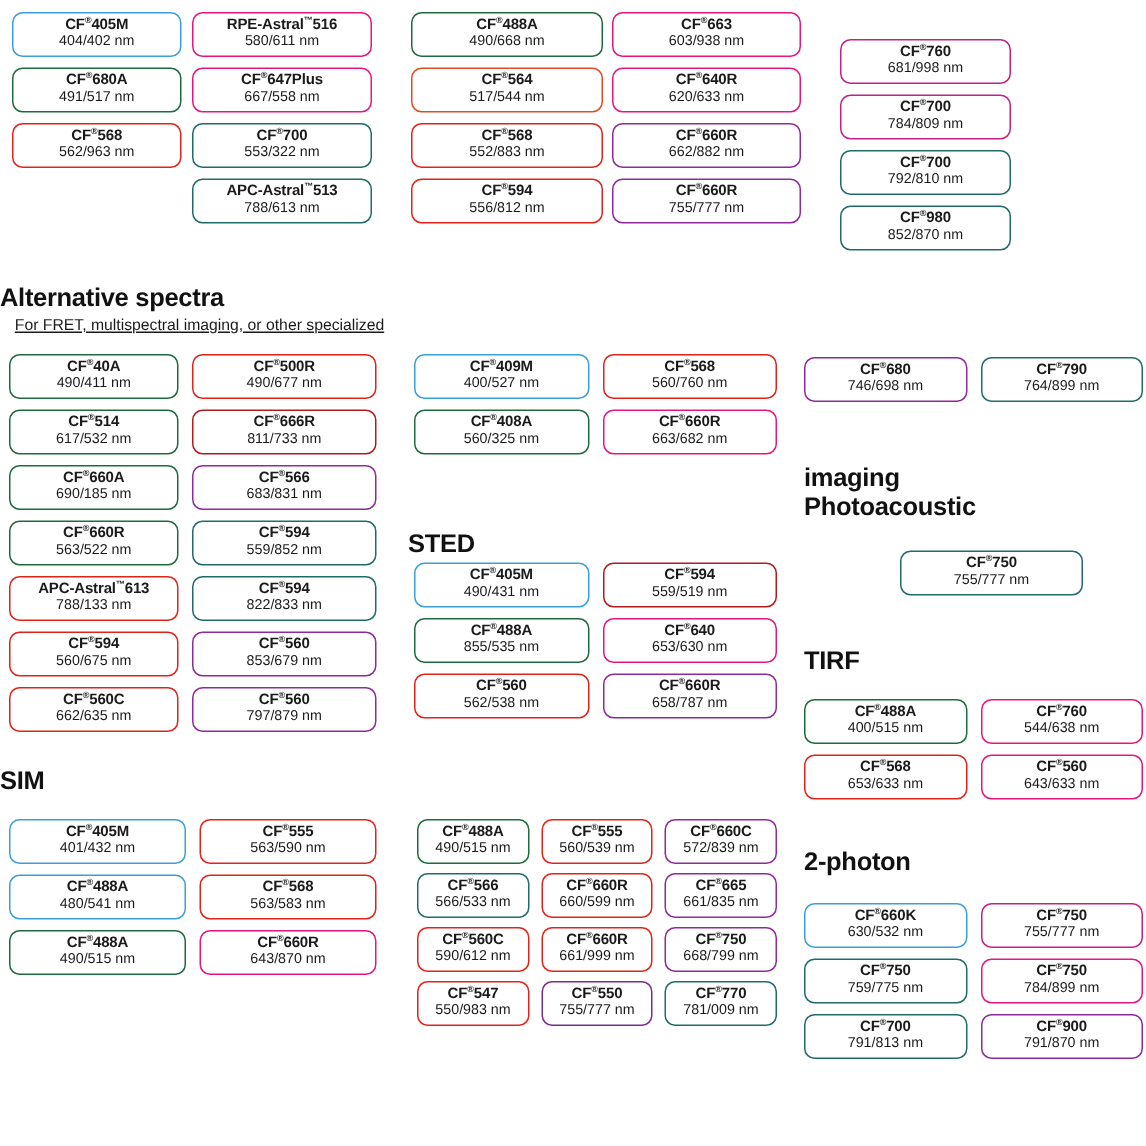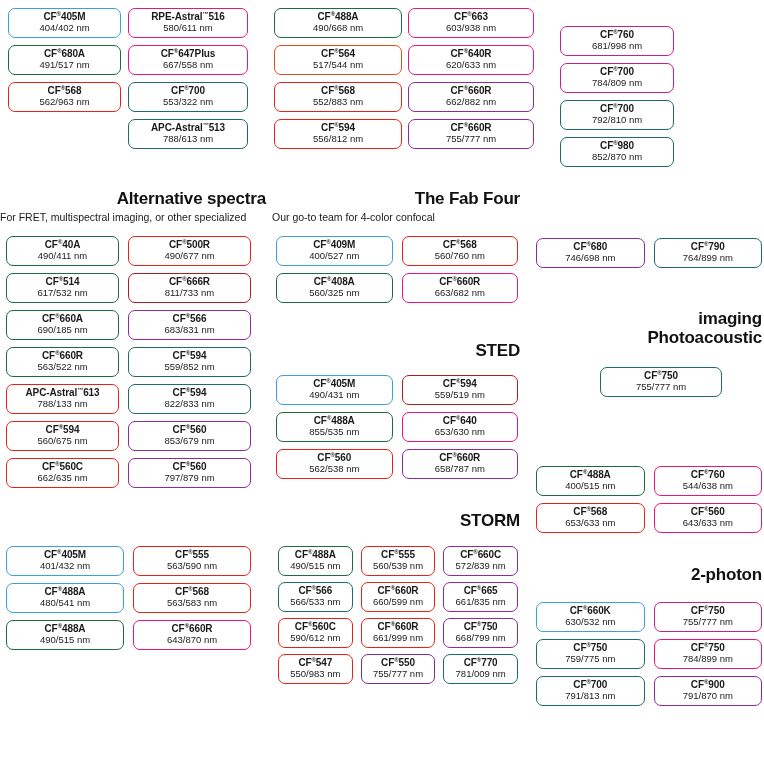--- a/index.html
+++ b/index.html
@@ -52,32 +52,34 @@
   .c-red    {border-color:#e2231a;}
   .c-darkred{border-color:#b01c1c;}
   .c-orange {border-color:#e04e20;}
   .c-pink   {border-color:#e5177f;}
   .c-magenta{border-color:#c2208c;}
   .c-purple {border-color:#8e2a9c;}
   .c-violet {border-color:#7b2d8e;}
 
   
   .sec-title{
-    text-align:right;
+    text-align:left;
     font-size:17px;
     font-weight:bold;
     color:#111;
     letter-spacing:-0.2px;
     line-height:1.1;
   }
   .sec-sub{
+    text-align:center;
     font-size:10.5px;
     font-weight:400;
     color:#1a1a1a;
     margin-top:2px;
+    text-decoration:underline;
   }
 
   
   .blk{position:absolute;}
 
   
   .grid2{display:grid;grid-template-columns:1fr 1fr;column-gap:9px;row-gap:7px;}
   .grid3{display:grid;grid-template-columns:1fr 1fr 1fr;column-gap:8px;row-gap:6px;}
   .col1{display:grid;grid-template-columns:1fr;row-gap:7px;}
 
@@ -251,24 +253,20 @@
           <div class="nm-name">CF<sup>®</sup>560</div>
           <div class="nm-val">853/679 nm</div>
         </div>
         <div class="pill h-std c-purple">
           <div class="nm-name">CF<sup>®</sup>560</div>
           <div class="nm-val">797/879 nm</div>
         </div>
       </div>
   </div>
 
-  <div class="blk" style="left:272px;top:190px;width:248px;">
-    <div class="sec-title">The Fab Four</div>
-    <div class="sec-sub">Our go-to team for 4-color confocal</div>
-  </div>
   <div class="blk" style="left:276px;top:236px;width:242px;">
     <div class="grid2">
         <div class="pill h-std c-blue">
           <div class="nm-name">CF<sup>®</sup>409M</div>
           <div class="nm-val">400/527 nm</div>
         </div>
         <div class="pill h-std c-red">
           <div class="nm-name">CF<sup>®</sup>568</div>
           <div class="nm-val">560/760 nm</div>
         </div>
@@ -276,21 +274,21 @@
           <div class="nm-name">CF<sup>®</sup>408A</div>
           <div class="nm-val">560/325 nm</div>
         </div>
         <div class="pill h-std c-pink">
           <div class="nm-name">CF<sup>®</sup>660R</div>
           <div class="nm-val">663/682 nm</div>
         </div>
       </div>
   </div>
 
-  <div class="blk" style="left:272px;top:342px;width:248px;">
+  <div class="blk" style="left:272px;top:354px;width:248px;">
     <div class="sec-title">STED</div>
   </div>
   <div class="blk" style="left:276px;top:375px;width:242px;">
     <div class="grid2">
         <div class="pill h-std c-blue">
           <div class="nm-name">CF<sup>®</sup>405M</div>
           <div class="nm-val">490/431 nm</div>
         </div>
         <div class="pill h-std c-darkred">
           <div class="nm-name">CF<sup>®</sup>594</div>
@@ -308,20 +306,23 @@
           <div class="nm-name">CF<sup>®</sup>560</div>
           <div class="nm-val">562/538 nm</div>
         </div>
         <div class="pill h-std c-purple">
           <div class="nm-name">CF<sup>®</sup>660R</div>
           <div class="nm-val">658/787 nm</div>
         </div>
       </div>
   </div>
 
+  <div class="blk" style="left:0px;top:512px;width:266px;">
+    <div class="sec-title">SIM</div>
+  </div>
   <div class="blk" style="left:6px;top:546px;width:245px;">
     <div class="grid2">
         <div class="pill h-std c-blue">
           <div class="nm-name">CF<sup>®</sup>405M</div>
           <div class="nm-val">401/432 nm</div>
         </div>
         <div class="pill h-std c-red">
           <div class="nm-name">CF<sup>®</sup>555</div>
           <div class="nm-val">563/590 nm</div>
         </div>
@@ -337,23 +338,20 @@
           <div class="nm-name">CF<sup>®</sup>488A</div>
           <div class="nm-val">490/515 nm</div>
         </div>
         <div class="pill h-std c-pink">
           <div class="nm-name">CF<sup>®</sup>660R</div>
           <div class="nm-val">643/870 nm</div>
         </div>
       </div>
   </div>
 
-  <div class="blk" style="left:272px;top:512px;width:248px;">
-    <div class="sec-title">STORM</div>
-  </div>
   <div class="blk" style="left:278px;top:546px;width:240px;">
     <div class="grid3">
         <div class="pill h-std c-green">
           <div class="nm-name">CF<sup>®</sup>488A</div>
           <div class="nm-val">490/515 nm</div>
         </div>
         <div class="pill h-std c-red">
           <div class="nm-name">CF<sup>®</sup>555</div>
           <div class="nm-val">560/539 nm</div>
         </div>
@@ -419,20 +417,23 @@
   </div>
   <div class="blk" style="left:600px;top:367px;width:122px;">
     <div class="col1">
         <div class="pill h-std c-teal">
           <div class="nm-name">CF<sup>®</sup>750</div>
           <div class="nm-val">755/777 nm</div>
         </div>
       </div>
   </div>
 
+  <div class="blk" style="left:536px;top:432px;width:226px;">
+    <div class="sec-title">TIRF</div>
+  </div>
   <div class="blk" style="left:536px;top:466px;width:226px;">
     <div class="grid2">
         <div class="pill h-std c-green">
           <div class="nm-name">CF<sup>®</sup>488A</div>
           <div class="nm-val">400/515 nm</div>
         </div>
         <div class="pill h-std c-pink">
           <div class="nm-name">CF<sup>®</sup>760</div>
           <div class="nm-val">544/638 nm</div>
         </div>

